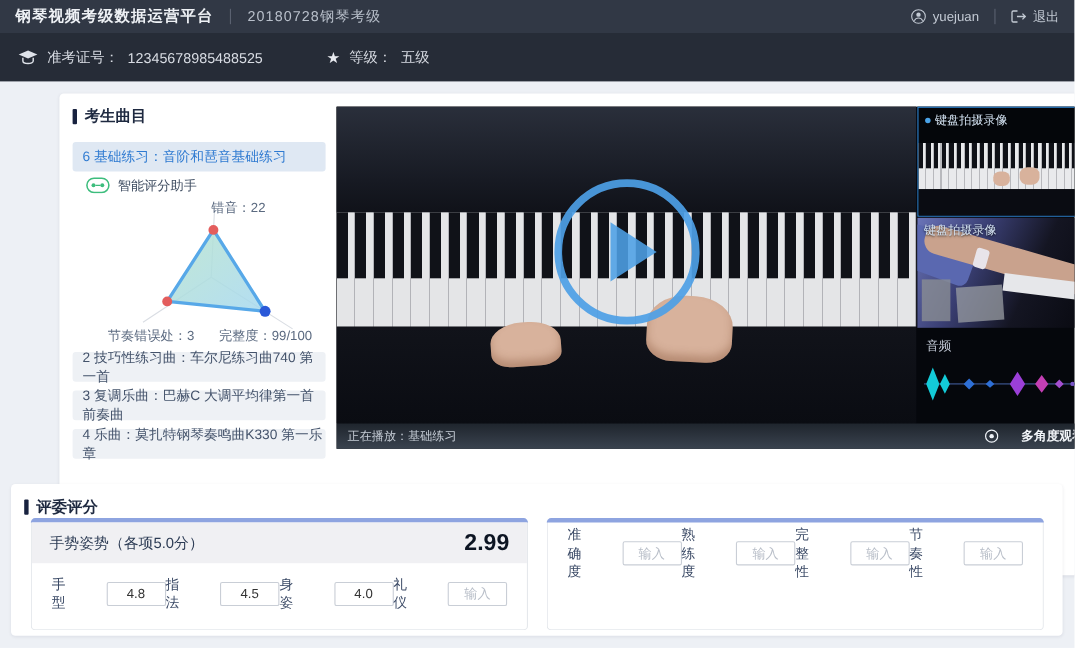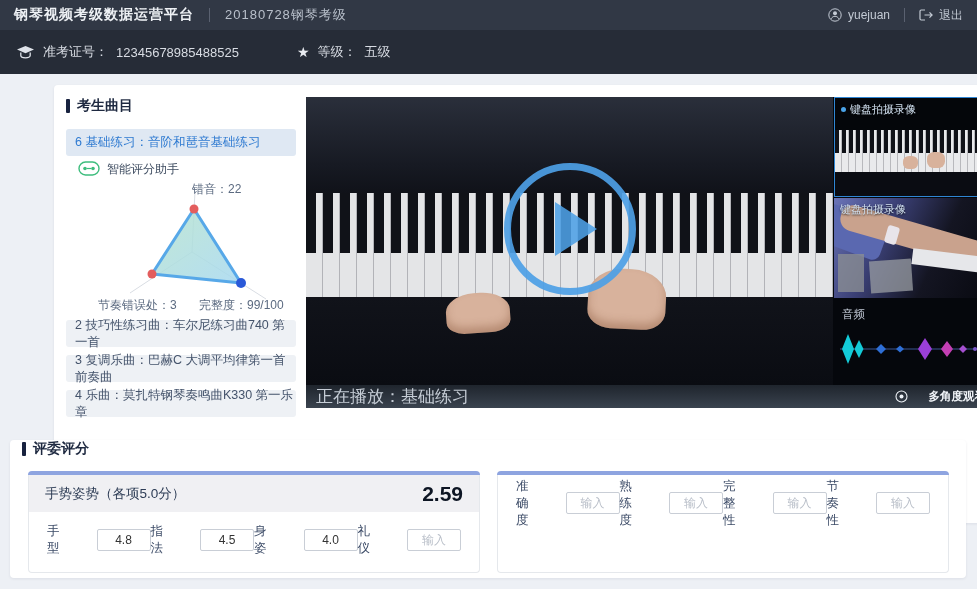--- a/index.html
+++ b/index.html
@@ -86,21 +86,21 @@
   .watch{position:absolute;left:52px;top:28px;width:12px;height:18px;background:#e8e4ea;transform:rotate(16deg);border-radius:3px;}
   .kb-sliver{position:absolute;right:-12px;top:56px;width:96px;height:16px;background:#e6e7ea;transform:rotate(7deg);}
   .grain1{position:absolute;left:4px;top:56px;width:26px;height:38px;background:#8a8d93;opacity:.8;}
   .grain2{position:absolute;left:36px;top:62px;width:42px;height:32px;background:#9a9da3;opacity:.75;transform:rotate(-4deg);}
   .audio-label{position:absolute;left:8px;top:210px;font-size:11.5px;color:#c2c9d6;}
   .waveform{position:absolute;left:0;top:228px;}
 
   .video-bottombar{position:absolute;left:0;top:288px;width:690px;height:23px;
                    background:linear-gradient(180deg,#1f252d,#3a434f);display:flex;align-items:center;
                    justify-content:space-between;padding:0 10px;box-sizing:border-box;}
-  .now-playing{font-size:17px;color:#c6cdd6;text-align:center;}
+  .now-playing{font-size:11px;color:#c6cdd6;text-align:center;}
   .multi-angle{display:flex;align-items:center;gap:21px;background:none;border:none;cursor:pointer;
                font-size:11.5px;color:#f2f5f9;font-weight:bold;font-family:inherit;padding:0;}
 
   
   .subcard{position:absolute;top:32px;width:452px;height:101px;background:#fff;border:1px solid #e5e8ec;
            border-top:none;border-radius:4px;box-sizing:border-box;}
   .subcard1{left:18px;} .subcard2{left:487px;}
   .accent{height:4px;background:#8ea4e0;border-radius:4px 4px 0 0;margin:-1px -1px 0 -1px;}
   .subhead{height:37px;background:#f0f0f3;display:flex;align-items:center;justify-content:space-between;
            padding:0 16px;}
@@ -277,30 +277,30 @@
                 <circle cx="6.5" cy="6.5" r="2" fill="#eef2f7"></circle>
               </svg>
           </span>
           <span>多角度观看</span>
         </button>
       </div>
     </div>
   </section>
 
   <section class="card card-score">
-    <div class="section-heading" style="left:12px;top:0;">
+    <div class="section-heading" style="left:12px;top:12px;">
       <span class="hbar"></span>
       <span>评委评分</span>
     </div>
 
     <div class="subcard subcard1">
       <div class="accent"></div>
       <div class="subhead">
         <span class="subtitle">手势姿势（各项5.0分）</span>
-        <span class="subscore">2.59</span>
+        <span class="subscore">2.99</span>
       </div>
       <div class="subbody">
         <div class="field">
           <label>手型</label>
           <input class="score-input" value="4.8" style="">
         </div>
         <div class="field">
           <label>指法</label>
           <input class="score-input" value="4.5" style="">
         </div>

